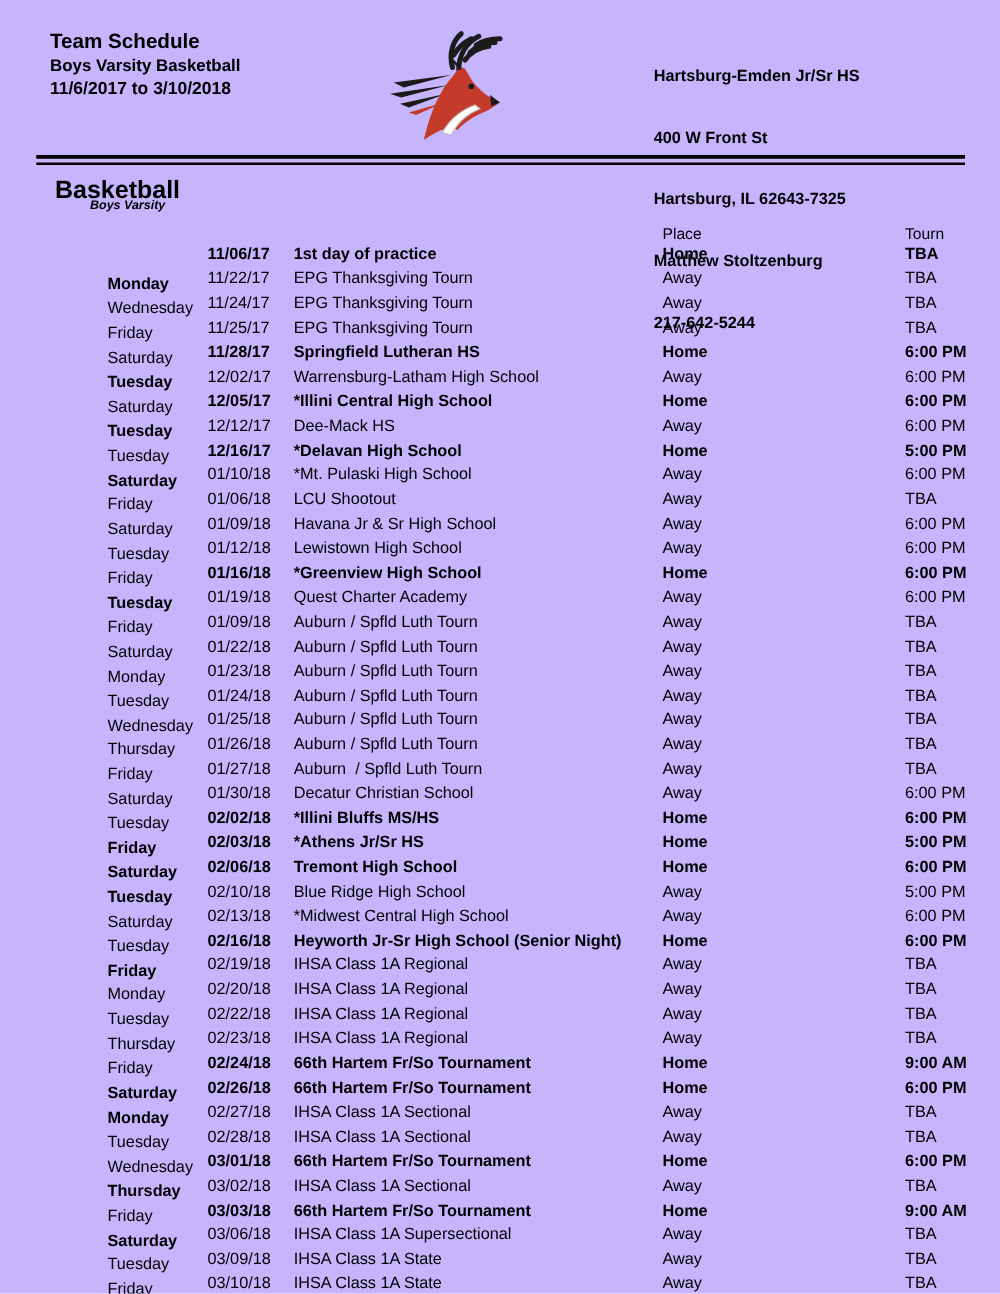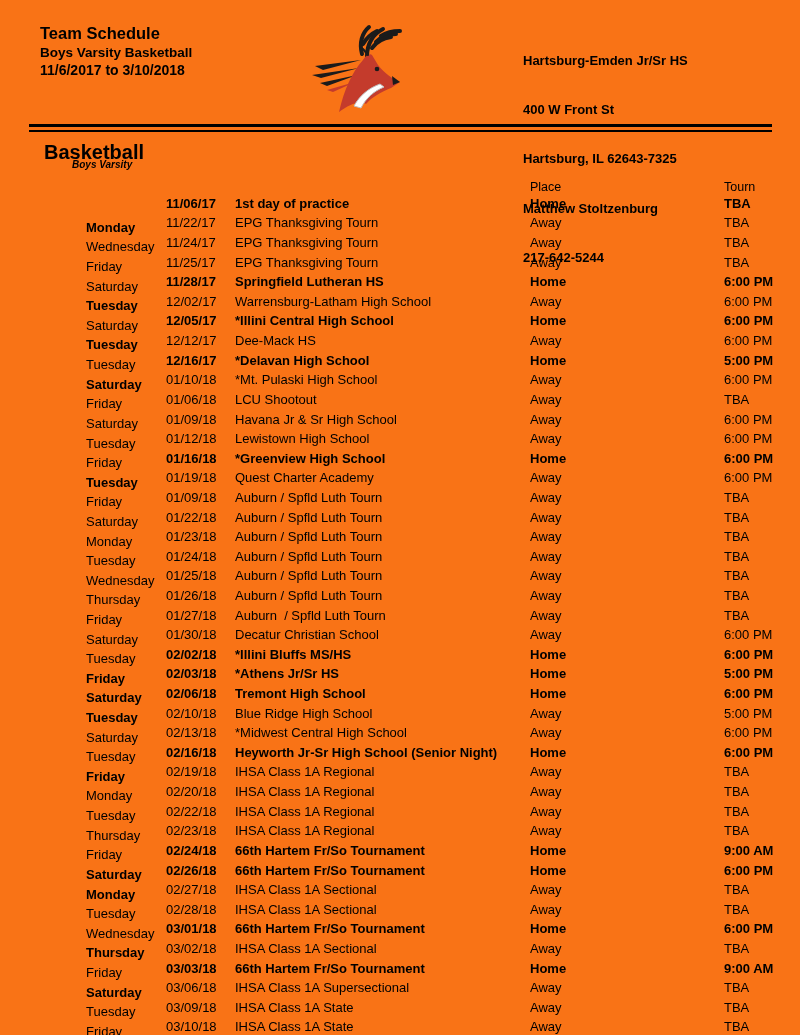--- a/index.html
+++ b/index.html
@@ -1,17 +1,17 @@
 <!DOCTYPE html>
 <html><head>
 <meta charset="utf-8">
 <style>
   html,body { margin:0; padding:0; background:#fff; }
   .page {
-    position:relative; width:800px; height:1035px; background:#f97316;
+    position:relative; width:800px; height:1035px; background:#c4b5fd;
     font-family:"Liberation Sans", sans-serif; color:#000; overflow:hidden;
   }
   .abs { position:absolute; line-height:1.15; white-space:pre; }
 
   
   .doc-title    { left:40px; top:24px;  font-size:16.5px; font-weight:bold; }
   .doc-subtitle { left:40px; top:45px;  font-size:13.5px; font-weight:bold; }
   .doc-range    { left:40px; top:62px;  font-size:14px;   font-weight:bold; }
 
   

